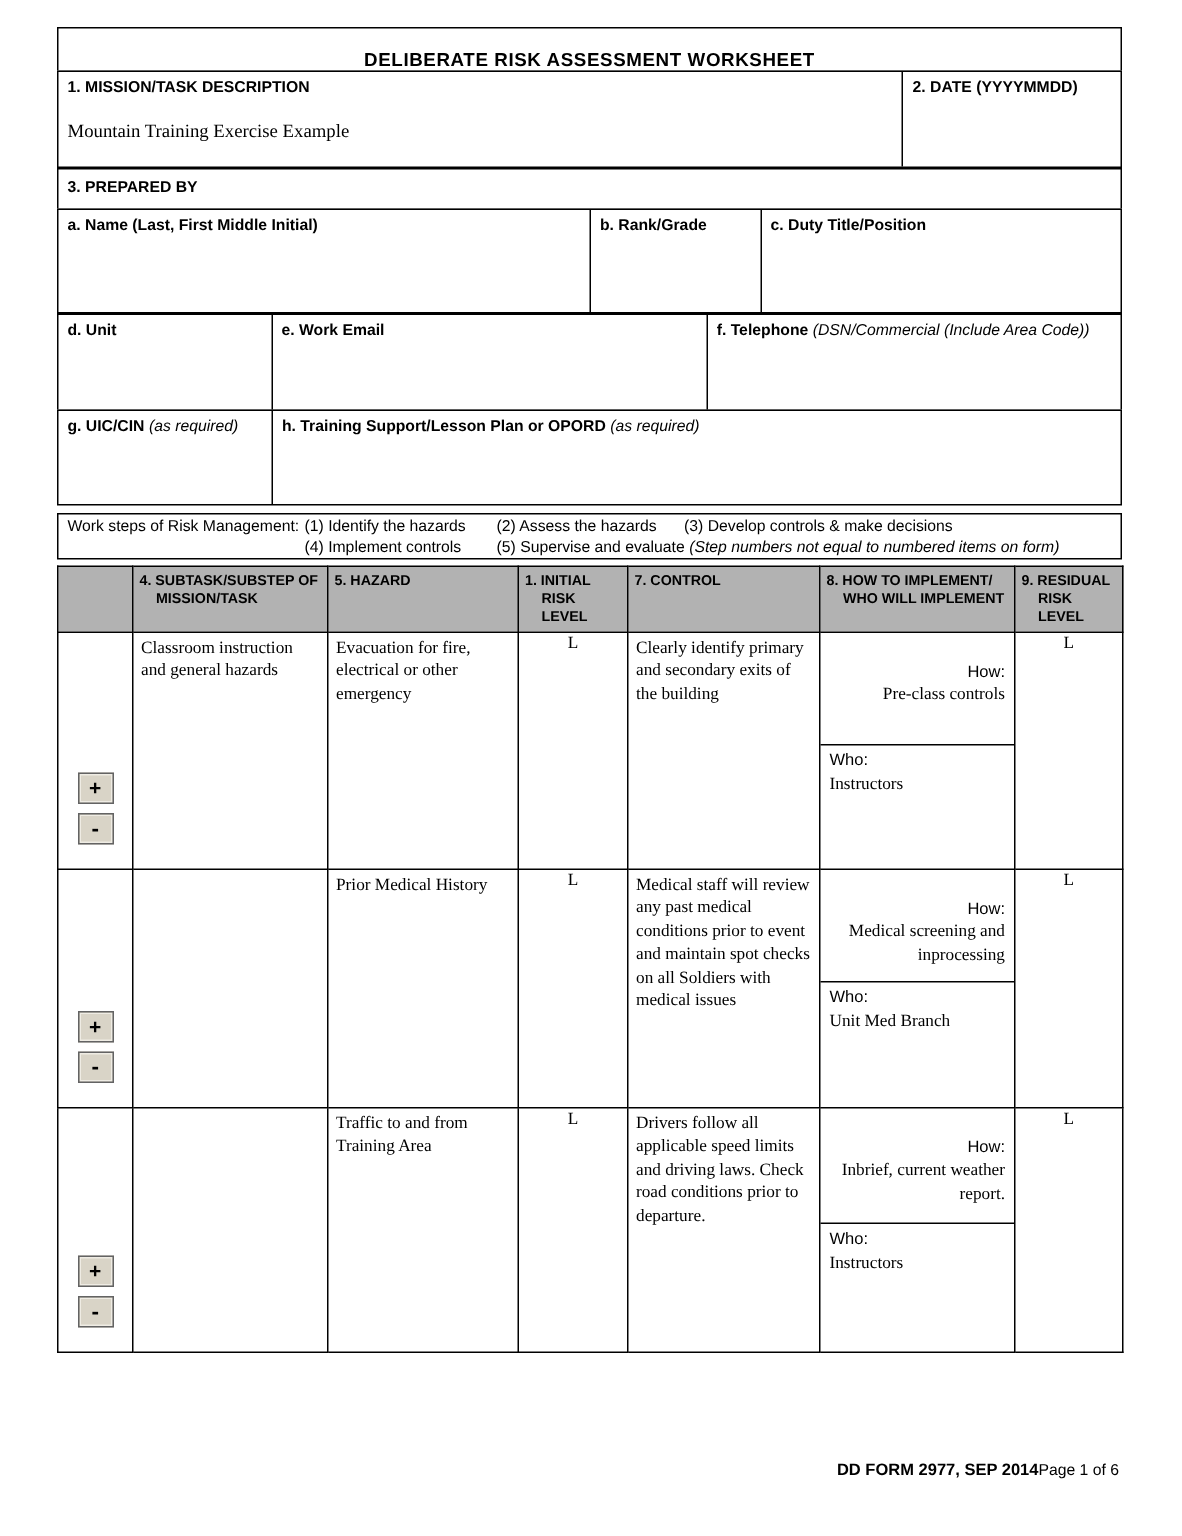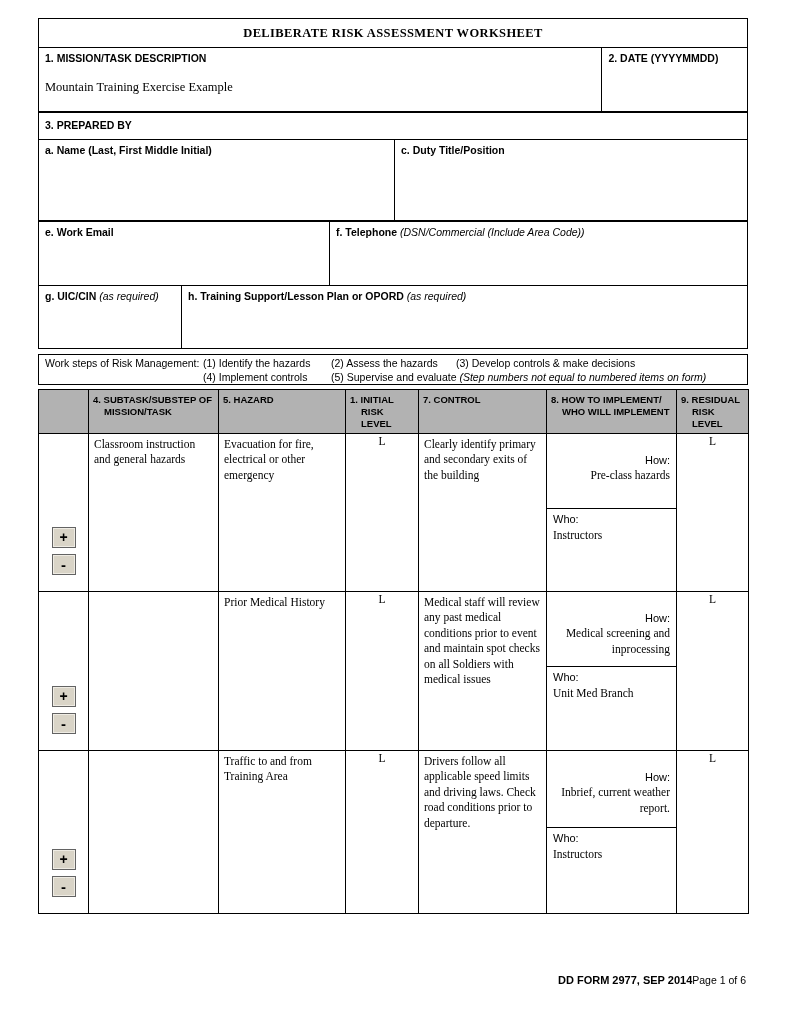--- a/index.html
+++ b/index.html
@@ -5,38 +5,38 @@
   * { box-sizing: border-box; margin: 0; padding: 0; }
   html,body { width: 788px; height: 1024px; background: #ffffff; }
   body { position: relative; font-family: "Liberation Sans", sans-serif; color: #000; }
 
   .form-wrap { position: absolute; left: 38px; top: 18px; width: 710px; }
 
   .box { border: 1px solid #000; margin-top: -1px; background: #fff; }
   .box:first-child { margin-top: 0; }
 
   
-  .title-bar { height: 30px; display: flex; align-items: center; justify-content: center; font-family: Liberation Serif, serif; }
+  .title-bar { height: 30px; display: flex; align-items: flex-end; justify-content: center; }
   .title-bar h1 { font-size: 12.5px; font-weight: bold; letter-spacing: .4px; }
 
   
   .frow { display: flex; }
   .cell { padding: 4px 6px; border-right: 1px solid #000; position: relative; }
   .cell:last-child { border-right: none; }
   .flabel { font-size: 10.5px; font-weight: bold; line-height: 1.25; }
   .fnote { font-style: italic; font-weight: normal; }
   .fvalue { font-family: "Liberation Serif", serif; font-size: 12.5px; margin-top: 15px; }
 
   .mission-row { height: 66px; border-bottom-width: 2px; }
   .mission-cell { width: 565px; }
   .date-cell { width: 145px; }
 
   .prepared-bar { height: 28px; padding: 6px; }
 
-  .abc-row { height: 82px; }
+  .abc-row { height: 70px; }
   .a-cell { width: 356px; } .b-cell { width: 114px; } .c-cell { width: 240px; }
 
   .def-row { height: 66px; border-top-width: 2px; }
   .ghi-row { height: 64px; }
   .d-cell { width: 143px; } .e-cell { width: 291px; } .f-cell { width: 276px; }
 
   
   .five-steps { margin-top: 5px; height: 31px; padding: 2px 6px; font-size: 10.5px; line-height: 1.3;
                 display: grid; grid-template-columns: 158px 128px 125px 1fr; }
   .five-steps .note { font-style: italic; }
@@ -99,27 +99,35 @@
 
   <div class="box prepared-bar">
     <div class="flabel">3. PREPARED BY</div>
   </div>
 
   <div class="box frow abc-row">
     <div class="cell a-cell">
       <div class="flabel">a. Name (Last, First Middle Initial)</div>
       <div class="fvalue"></div>
     </div>
+    <div class="cell b-cell">
+      <div class="flabel">b. Rank/Grade</div>
+      <div class="fvalue"></div>
+    </div>
     <div class="cell c-cell">
       <div class="flabel">c. Duty Title/Position</div>
       <div class="fvalue"></div>
     </div>
   </div>
 
   <div class="box frow def-row">
+    <div class="cell d-cell">
+      <div class="flabel">d. Unit</div>
+      <div class="fvalue"></div>
+    </div>
     <div class="cell e-cell">
       <div class="flabel">e. Work Email</div>
       <div class="fvalue"></div>
     </div>
     <div class="cell f-cell">
       <div class="flabel"><span>f. Telephone</span> <span class="fnote">(DSN/Commercial (Include Area Code))</span></div>
       <div class="fvalue"></div>
     </div>
   </div>
 
@@ -191,21 +199,21 @@
           </div>
         </td>
         <td class="textcell">Classroom instruction and general hazards</td>
         <td class="textcell">Evacuation for fire, electrical or other emergency</td>
         <td class="riskcell">L</td>
         <td class="textcell">Clearly identify primary and secondary exits of the building</td>
         <td class="howwho">
           <div class="howwho-wrap">
             <div class="how-sec">
               <span class="hw-label">How:</span>
-              <span class="hw-value">Pre-class hazards</span>
+              <span class="hw-value">Pre-class controls</span>
             </div>
             <div class="who-sec">
               <span class="hw-label">Who:</span>
               <span class="hw-value">Instructors</span>
             </div>
           </div>
         </td>
         <td class="riskcell">L</td>
       </tr>
 

